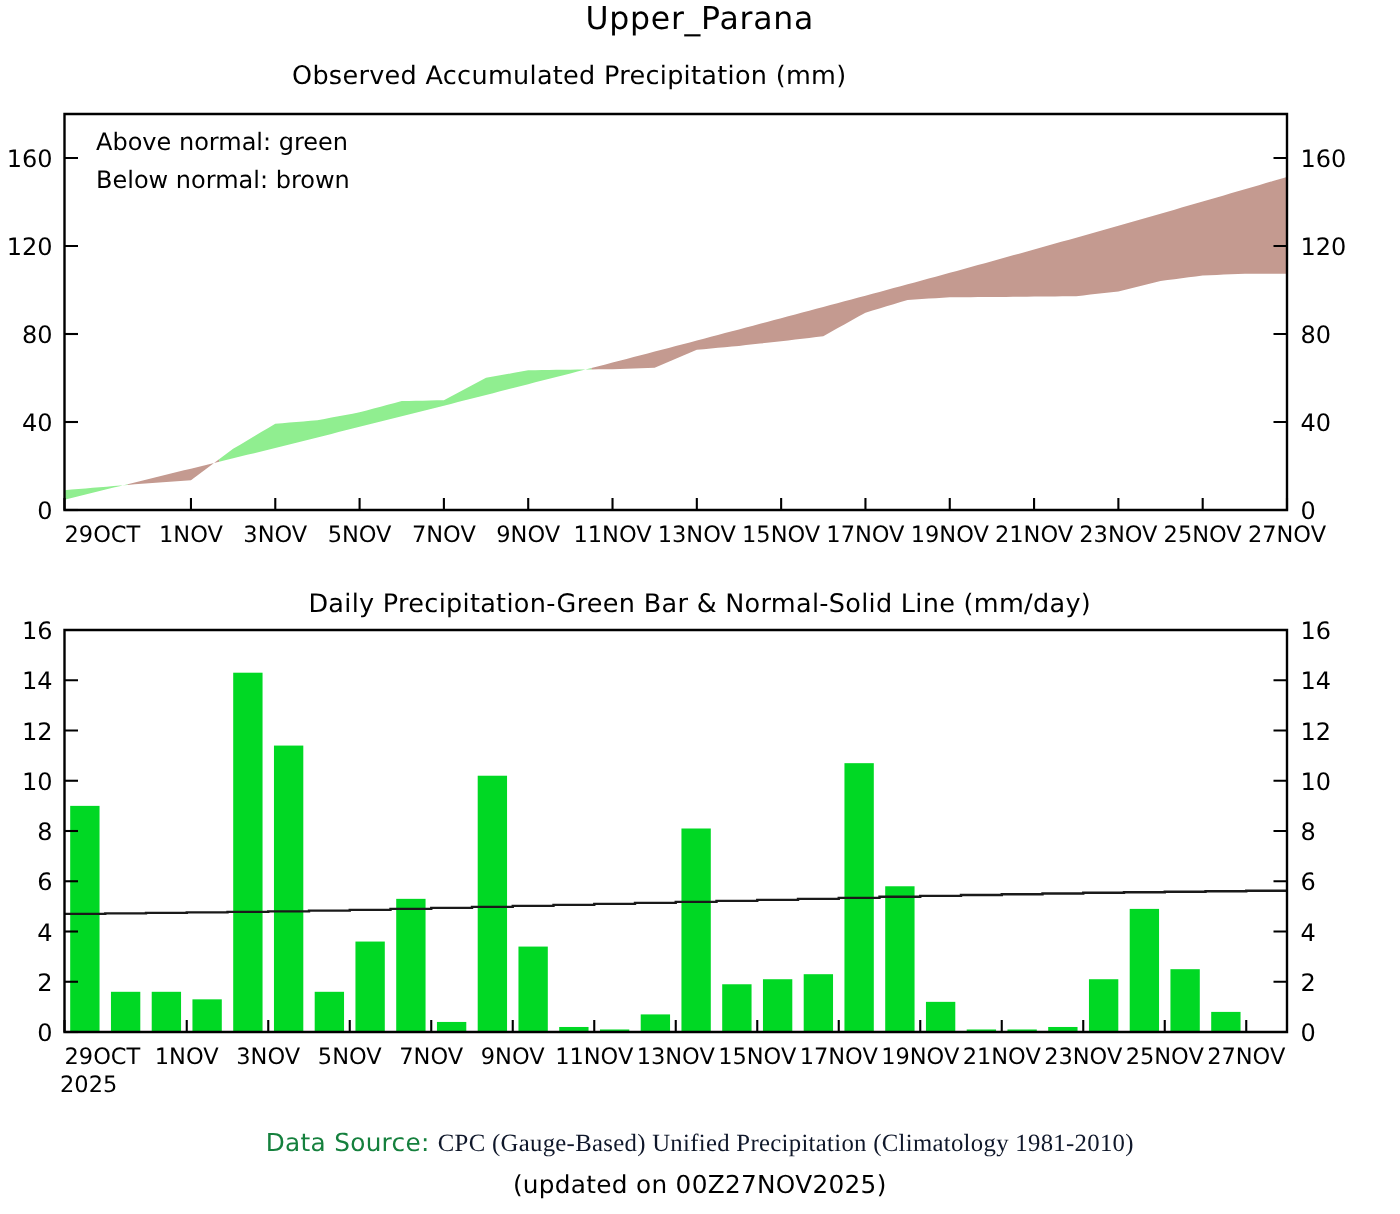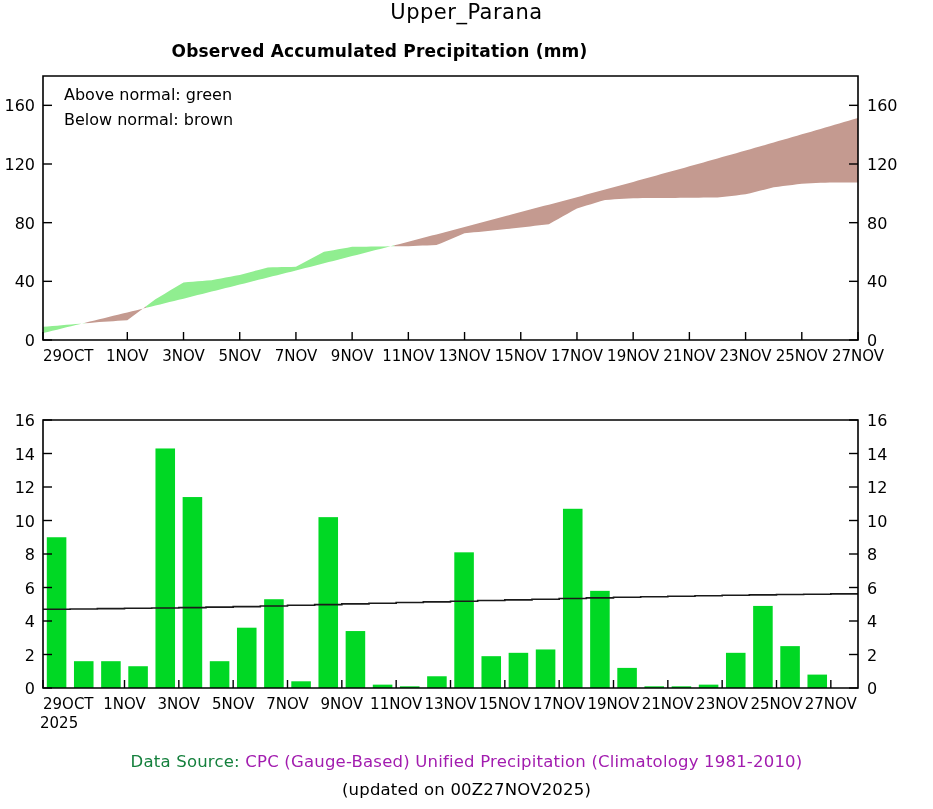--- a/index.html
+++ b/index.html
@@ -20,21 +20,21 @@
     text-align: center;
     font-size: 21px; font-weight: normal;
     letter-spacing: 0.5px;
     font-family: "DejaVu Sans", sans-serif;
   }
   .panel-title {
     text-align: center;
     font-size: 17px;
     letter-spacing: 0.2px;
   }
-  .panel-title.top { position: absolute; top: 41px; left: 0; width: 759px; font-weight: bold; }
+  .panel-title.top { position: absolute; top: 41px; left: 0; width: 759px; }
   .panel-title.bottom { position: absolute; top: 393px; left: 0; width: 933px; }
 
   svg { display: block; }
   .chart-svg { position: absolute; left: 0; }
   #chart-accum { top: 62px; }
   #chart-daily { top: 410px; }
 
   .axis-line { stroke: #000; stroke-width: 1.6; fill: none; }
   .tick { stroke: #000; stroke-width: 1.4; }
   .ticklabel {
@@ -49,21 +49,21 @@
   .normal-line { stroke: #1a1a1a; stroke-width: 1.6; fill: none; }
 
   .footer {
     position: absolute; left: 0; width: 933px; text-align: center;
     font-size: 16.5px;
     letter-spacing: 0.2px;
   }
   .footer.line1 { top: 752px; }
   .footer.line2 { top: 780px; }
   .src-label { color: #15803d; }
-  .src-rest { color: #a21caf; }
+  .src-rest { color: #0f172a; font-family: Liberation Serif, serif; }
   .inline { display: inline; }
 </style>
 </head>
 <body>
 
 <div id="page-root">
 
   <div class="main-title">Upper_Parana</div>
 
   <div class="panel-title top">Observed Accumulated Precipitation (mm)</div>
@@ -122,20 +122,21 @@
       <text x="745.5862068965516" y="299" text-anchor="middle" class="ticklabel small">23NOV</text>
       <line x1="801.7931034482758" y1="278" x2="801.7931034482758" y2="270" class="tick"></line>
       <text x="801.7931034482758" y="299" text-anchor="middle" class="ticklabel small">25NOV</text>
       <line x1="858" y1="278" x2="858" y2="270" class="tick"></line>
       <text x="858" y="299" text-anchor="middle" class="ticklabel small">27NOV</text>
       <text x="40" y="318" text-anchor="start" class="ticklabel small">2025</text>
       <text x="64" y="38" class="legend-text">Above normal: green</text>
       <text x="64" y="63" class="legend-text">Below normal: brown</text>
     </svg>
 
+  <div class="panel-title bottom">Daily Precipitation-Green Bar &amp; Normal-Solid Line (mm/day)</div>
 
   <svg class="chart-svg" id="chart-daily" width="933" height="330">
       <rect x="46.80" y="127.25" width="19.56" height="150.75" fill="#00d824" stroke="none"></rect>
       <rect x="73.97" y="251.20" width="19.56" height="26.80" fill="#00d824" stroke="none"></rect>
       <rect x="101.14" y="251.20" width="19.56" height="26.80" fill="#00d824" stroke="none"></rect>
       <rect x="128.30" y="256.23" width="19.56" height="21.77" fill="#00d824" stroke="none"></rect>
       <rect x="155.47" y="38.47" width="19.56" height="239.53" fill="#00d824" stroke="none"></rect>
       <rect x="182.64" y="87.05" width="19.56" height="190.95" fill="#00d824" stroke="none"></rect>
       <rect x="209.80" y="251.20" width="19.56" height="26.80" fill="#00d824" stroke="none"></rect>
       <rect x="236.97" y="217.70" width="19.56" height="60.30" fill="#00d824" stroke="none"></rect>

